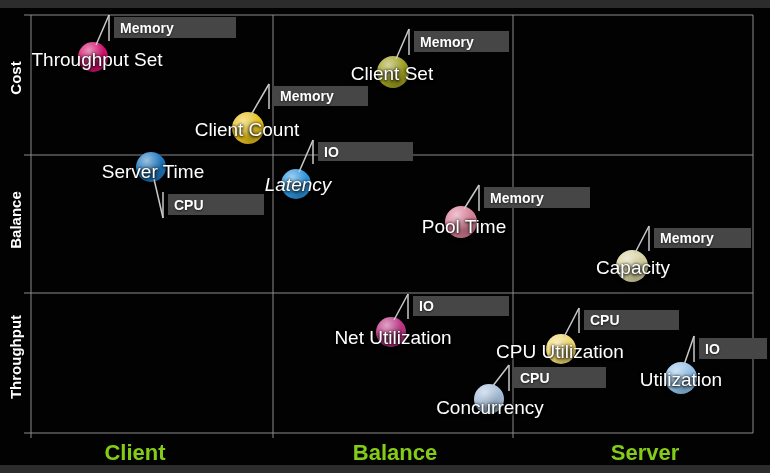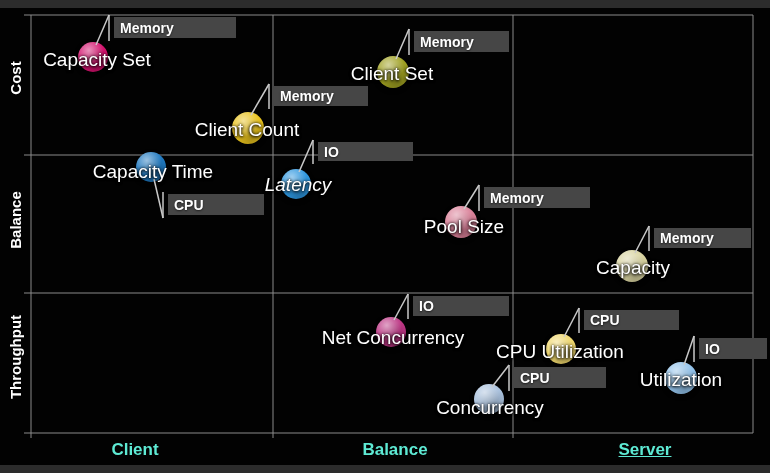--- a/index.html
+++ b/index.html
@@ -26,21 +26,21 @@
   }
   .tag{
     position:absolute;background:#464646;color:#fff;
     font-size:14px;font-weight:600;line-height:1;
     display:flex;align-items:center;padding-left:6px;box-sizing:border-box;
     text-shadow:0 1px 2px rgba(0,0,0,.6);white-space:nowrap;
   }
   .callout{stroke:#c9c9c9;stroke-width:1.5;fill:none;}
   .x-label{
     position:absolute;transform:translateX(-50%);top:440px;
-    color:#5eead4;font-weight:700;font-size:17px;white-space:nowrap;
+    color:#84cc16;font-weight:700;font-size:22px;white-space:nowrap;
   }
   .y-label{
     position:absolute;transform:translate(-50%,-50%) rotate(270deg);
     color:#fff;font-weight:700;font-size:15px;white-space:nowrap;
   }
 </style>
 </head>
 <body>
 
 <div id="stage">
@@ -101,33 +101,33 @@
       <div class="tag" style="left: 168px; top: 194px; width: 96px; height: 21px; background: rgb(70, 70, 70);">CPU</div>
       <div class="tag" style="left: 318px; top: 142px; width: 95px; height: 19px; background: rgb(70, 70, 70);">IO</div>
       <div class="tag" style="left: 484px; top: 187px; width: 106px; height: 21px; background: rgb(70, 70, 70);">Memory</div>
       <div class="tag" style="left: 654px; top: 228px; width: 97px; height: 20px; background: rgb(70, 70, 70);">Memory</div>
       <div class="tag" style="left: 413px; top: 296px; width: 96px; height: 20px; background: rgb(70, 70, 70);">IO</div>
       <div class="tag" style="left: 584px; top: 310px; width: 95px; height: 20px; background: rgb(70, 70, 70);">CPU</div>
       <div class="tag" style="left: 514px; top: 367px; width: 92px; height: 21px; background: rgb(70, 70, 70);">CPU</div>
       <div class="tag" style="left: 699px; top: 338px; width: 68px; height: 21px; background: rgb(70, 70, 70);">IO</div>
     </div>
   <div id="labels">
-      <div class="pt-label" style="left: 97px; top: 59px;">Capacity Set</div>
+      <div class="pt-label" style="left: 97px; top: 59px;">Throughput Set</div>
       <div class="pt-label" style="left: 247px; top: 129px;">Client Count</div>
       <div class="pt-label" style="left: 392px; top: 73px;">Client Set</div>
-      <div class="pt-label" style="left: 153px; top: 171px;">Capacity Time</div>
+      <div class="pt-label" style="left: 153px; top: 171px;">Server Time</div>
       <div class="pt-label" style="left: 298px; top: 184px; font-style: italic;">Latency</div>
-      <div class="pt-label" style="left: 464px; top: 226px;">Pool Size</div>
+      <div class="pt-label" style="left: 464px; top: 226px;">Pool Time</div>
       <div class="pt-label" style="left: 633px; top: 267px; text-align: right;">Capacity</div>
-      <div class="pt-label" style="left: 393px; top: 337px;">Net Concurrency</div>
+      <div class="pt-label" style="left: 393px; top: 337px;">Net Utilization</div>
       <div class="pt-label" style="left: 560px; top: 351px;">CPU Utilization</div>
       <div class="pt-label" style="left: 490px; top: 407px;">Concurrency</div>
       <div class="pt-label" style="left: 681px; top: 379px;">Utilization</div>
     </div>
 
   <div class="y-label" id="ylab0" style="left: 15px; top: 78px;">Cost</div>
   <div class="y-label" id="ylab1" style="left: 15px; top: 220px;">Balance</div>
   <div class="y-label" id="ylab2" style="left: 15px; top: 357px;">Throughput</div>
 
   <div class="x-label" id="xlab0" style="left: 135px;">Client</div>
   <div class="x-label" id="xlab1" style="left: 395px;">Balance</div>
-  <div class="x-label" id="xlab2" style="left: 645px; text-decoration: underline;">Server</div>
+  <div class="x-label" id="xlab2" style="left: 645px;">Server</div>
 </div>
 
 </body></html>

